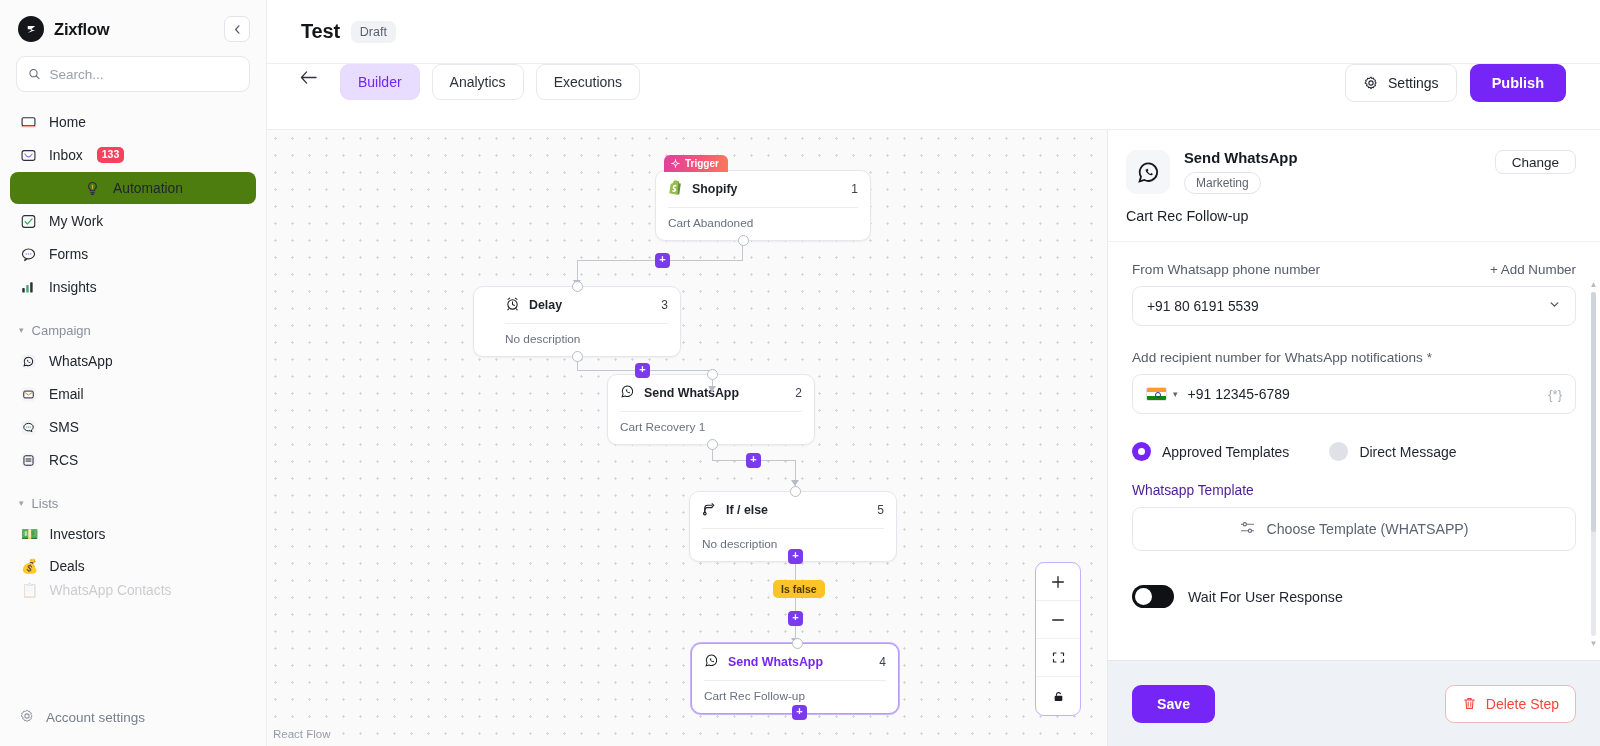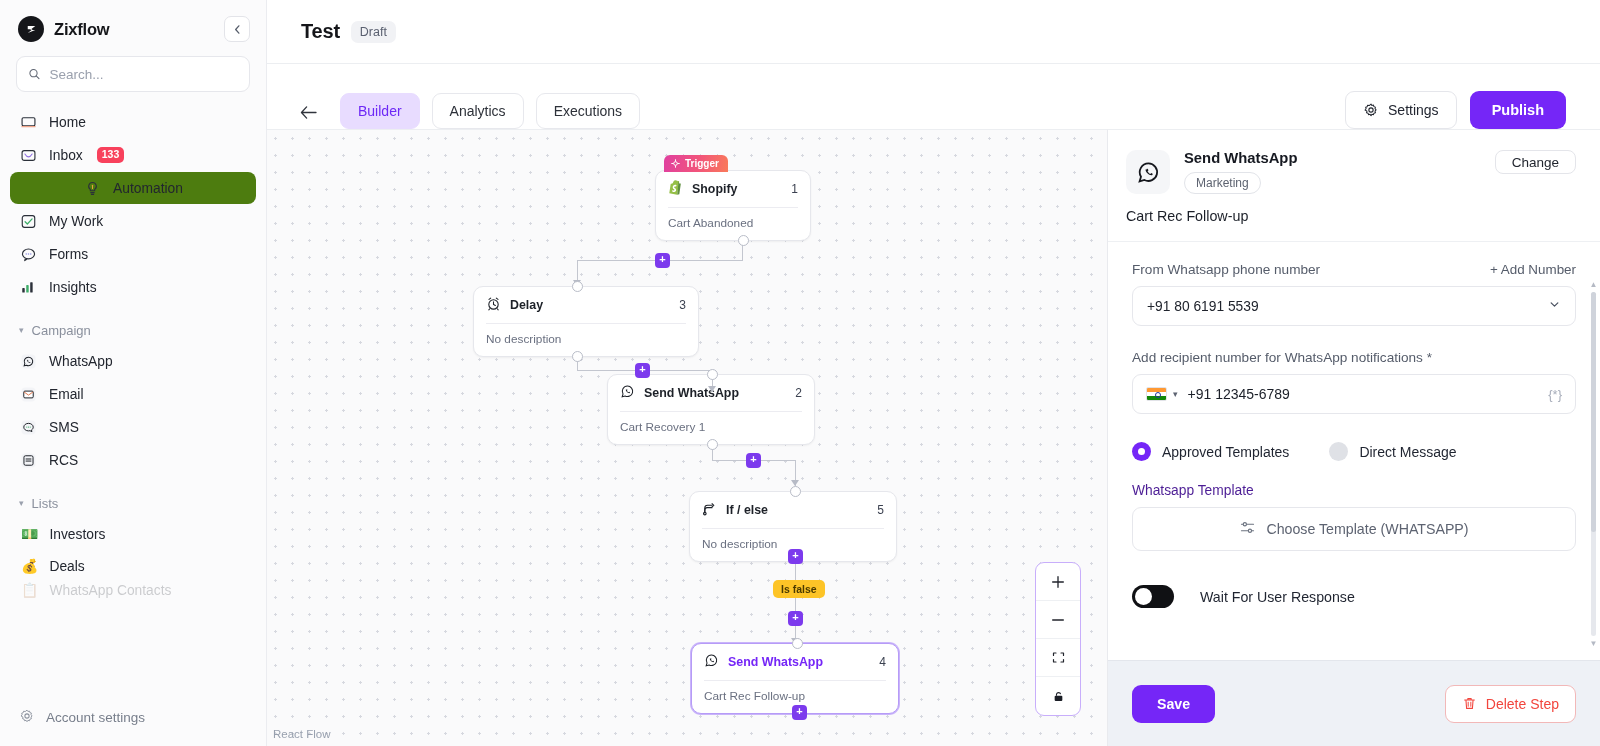--- a/index.html
+++ b/index.html
@@ -87,21 +87,21 @@
   .title-bar {
     height: 64px; flex: 0 0 64px; display: flex; align-items: center;
     gap: 11px; padding: 0 34px; border-bottom: 1px solid #eceef1; background:#fff;
   }
   .page-title { font-size: 20px; font-weight: 600; color: #15161a; letter-spacing:-0.2px; }
   .draft-chip {
     background: #f1f2f5; color: #5a6070; font-size: 12.5px;
     border-radius: 7px; padding: 4px 9px;
   }
   .tool-bar {
-    height: 65px; flex: 0 0 65px; display: flex; align-items: flex-end;
+    height: 65px; flex: 0 0 65px; display: flex; align-items: flex-start;
     gap: 12px; padding: 0 34px 0 28px; background: #fff;
   }
   .back-arrow { font-size: 19px; color: #30343d; cursor: pointer; padding: 4px 10px 4px 4px; }
   .tab {
     height: 36px; display: flex; align-items: center; padding: 0 17px;
     border-radius: 9px; font-size: 14px; color: #2d3139; cursor: pointer;
     border: 1px solid #e7e8ed; background: #fff;
   }
   .tab.active { background: #e8dcff; color: #6d28f6; border-color: #e8dcff; font-weight: 500; }
   .tb-right { margin-left: auto; display: flex; align-items: center; gap: 13px; }
@@ -245,21 +245,21 @@
   .rd.on { background: #7526f7; }
   .rd.on::after { content:''; width:7px; height:7px; border-radius:50%; background:#fff; }
   .radio-label { font-size: 14px; color: #1f2430; }
 
   .tpl-label { margin-top: 22px; font-size: 13.8px; color: #4c1d95; }
   .tpl-box {
     margin-top: 9px; height: 44px; border: 1px solid #e6e7ec; border-radius: 9px;
     display: flex; align-items: center; justify-content: center; gap: 10px;
     font-size: 14.2px; color: #5d6371; cursor: pointer;
   }
-  .toggle-row { display: flex; align-items: center; gap: 26px; margin-top: 34px; text-align: center; }
+  .toggle-row { display: flex; align-items: center; gap: 14px; margin-top: 34px; text-align: center; }
   .toggle {
     width: 42px; height: 23px; border-radius: 14px; background: #101114;
     position: relative; cursor: pointer; flex: 0 0 42px;
   }
   .toggle::after {
     content:''; position:absolute; left:3px; top:3px; width:17px; height:17px;
     border-radius:50%; background:#fff;
   }
   .toggle-label { font-size: 14.2px; color: #1f2430; }
 
@@ -488,21 +488,21 @@
           <span>Settings</span>
         </div>
         <div class="btn-publish">Publish</div>
       </div>
     </div>
 
     <div class="body-row">
 
       <div class="canvas">
 
-        <div class="node" style="left:388px; top:40px; width:156px;">
+        <div class="node" style="left:388px; top:40px; width:216px;">
           <div class="trig-badge">
             <svg width="9" height="9" viewBox="0 0 10 10">
                 <circle cx="5" cy="5" r="2" fill="none" stroke="#fff" stroke-width="1.1"></circle>
                 <path d="M5 .8v1.6M5 7.6v1.6M.8 5h1.6M7.6 5h1.6" stroke="#fff" stroke-width="1.1" stroke-linecap="round"></path>
               </svg>
             <span>Trigger</span>
           </div>
           <div class="node-top">
             <span>
               <svg width="15" height="16" viewBox="0 0 15 16">
@@ -518,21 +518,21 @@
           <div class="node-desc">Cart Abandoned</div>
           <div class="handle" style="left:82px; bottom:-6px;"></div>
         </div>
 
         <div class="edge v" style="left:475px; top:110px; height:21px;"></div>
         <div class="edge h" style="left:310px; top:130px; width:166px;"></div>
         <div class="edge v" style="left:310px; top:130px; height:24px;"></div>
         <div class="arrow-head" style="left:306px; top:150px;"></div>
         <div class="plus-dot" style="left:388px; top:123px;">+</div>
 
-        <div class="node" style="left:206px; top:156px; width:226px;">
+        <div class="node" style="left:206px; top:156px; width:208px;padding-left:19px;">
           <div class="handle" style="left:98px; top:-6px;"></div>
           <div class="node-top">
             <span>
               <svg width="15" height="15" viewBox="0 0 16 16">
                   <circle cx="8" cy="9" r="5" fill="none" stroke="#1d2128" stroke-width="1.15"></circle>
                   <path d="M8 6.2V9l2 1.2" fill="none" stroke="#1d2128" stroke-width="1.1" stroke-linecap="round"></path>
                   <path d="M3.2 3.6L5 2.2M12.8 3.6L11 2.2M4 13.6l-1 1.2M12 13.6l1 1.2" stroke="#1d2128" stroke-width="1.1" stroke-linecap="round"></path>
                 </svg>
             </span>
             <span class="node-title">Delay</span>

